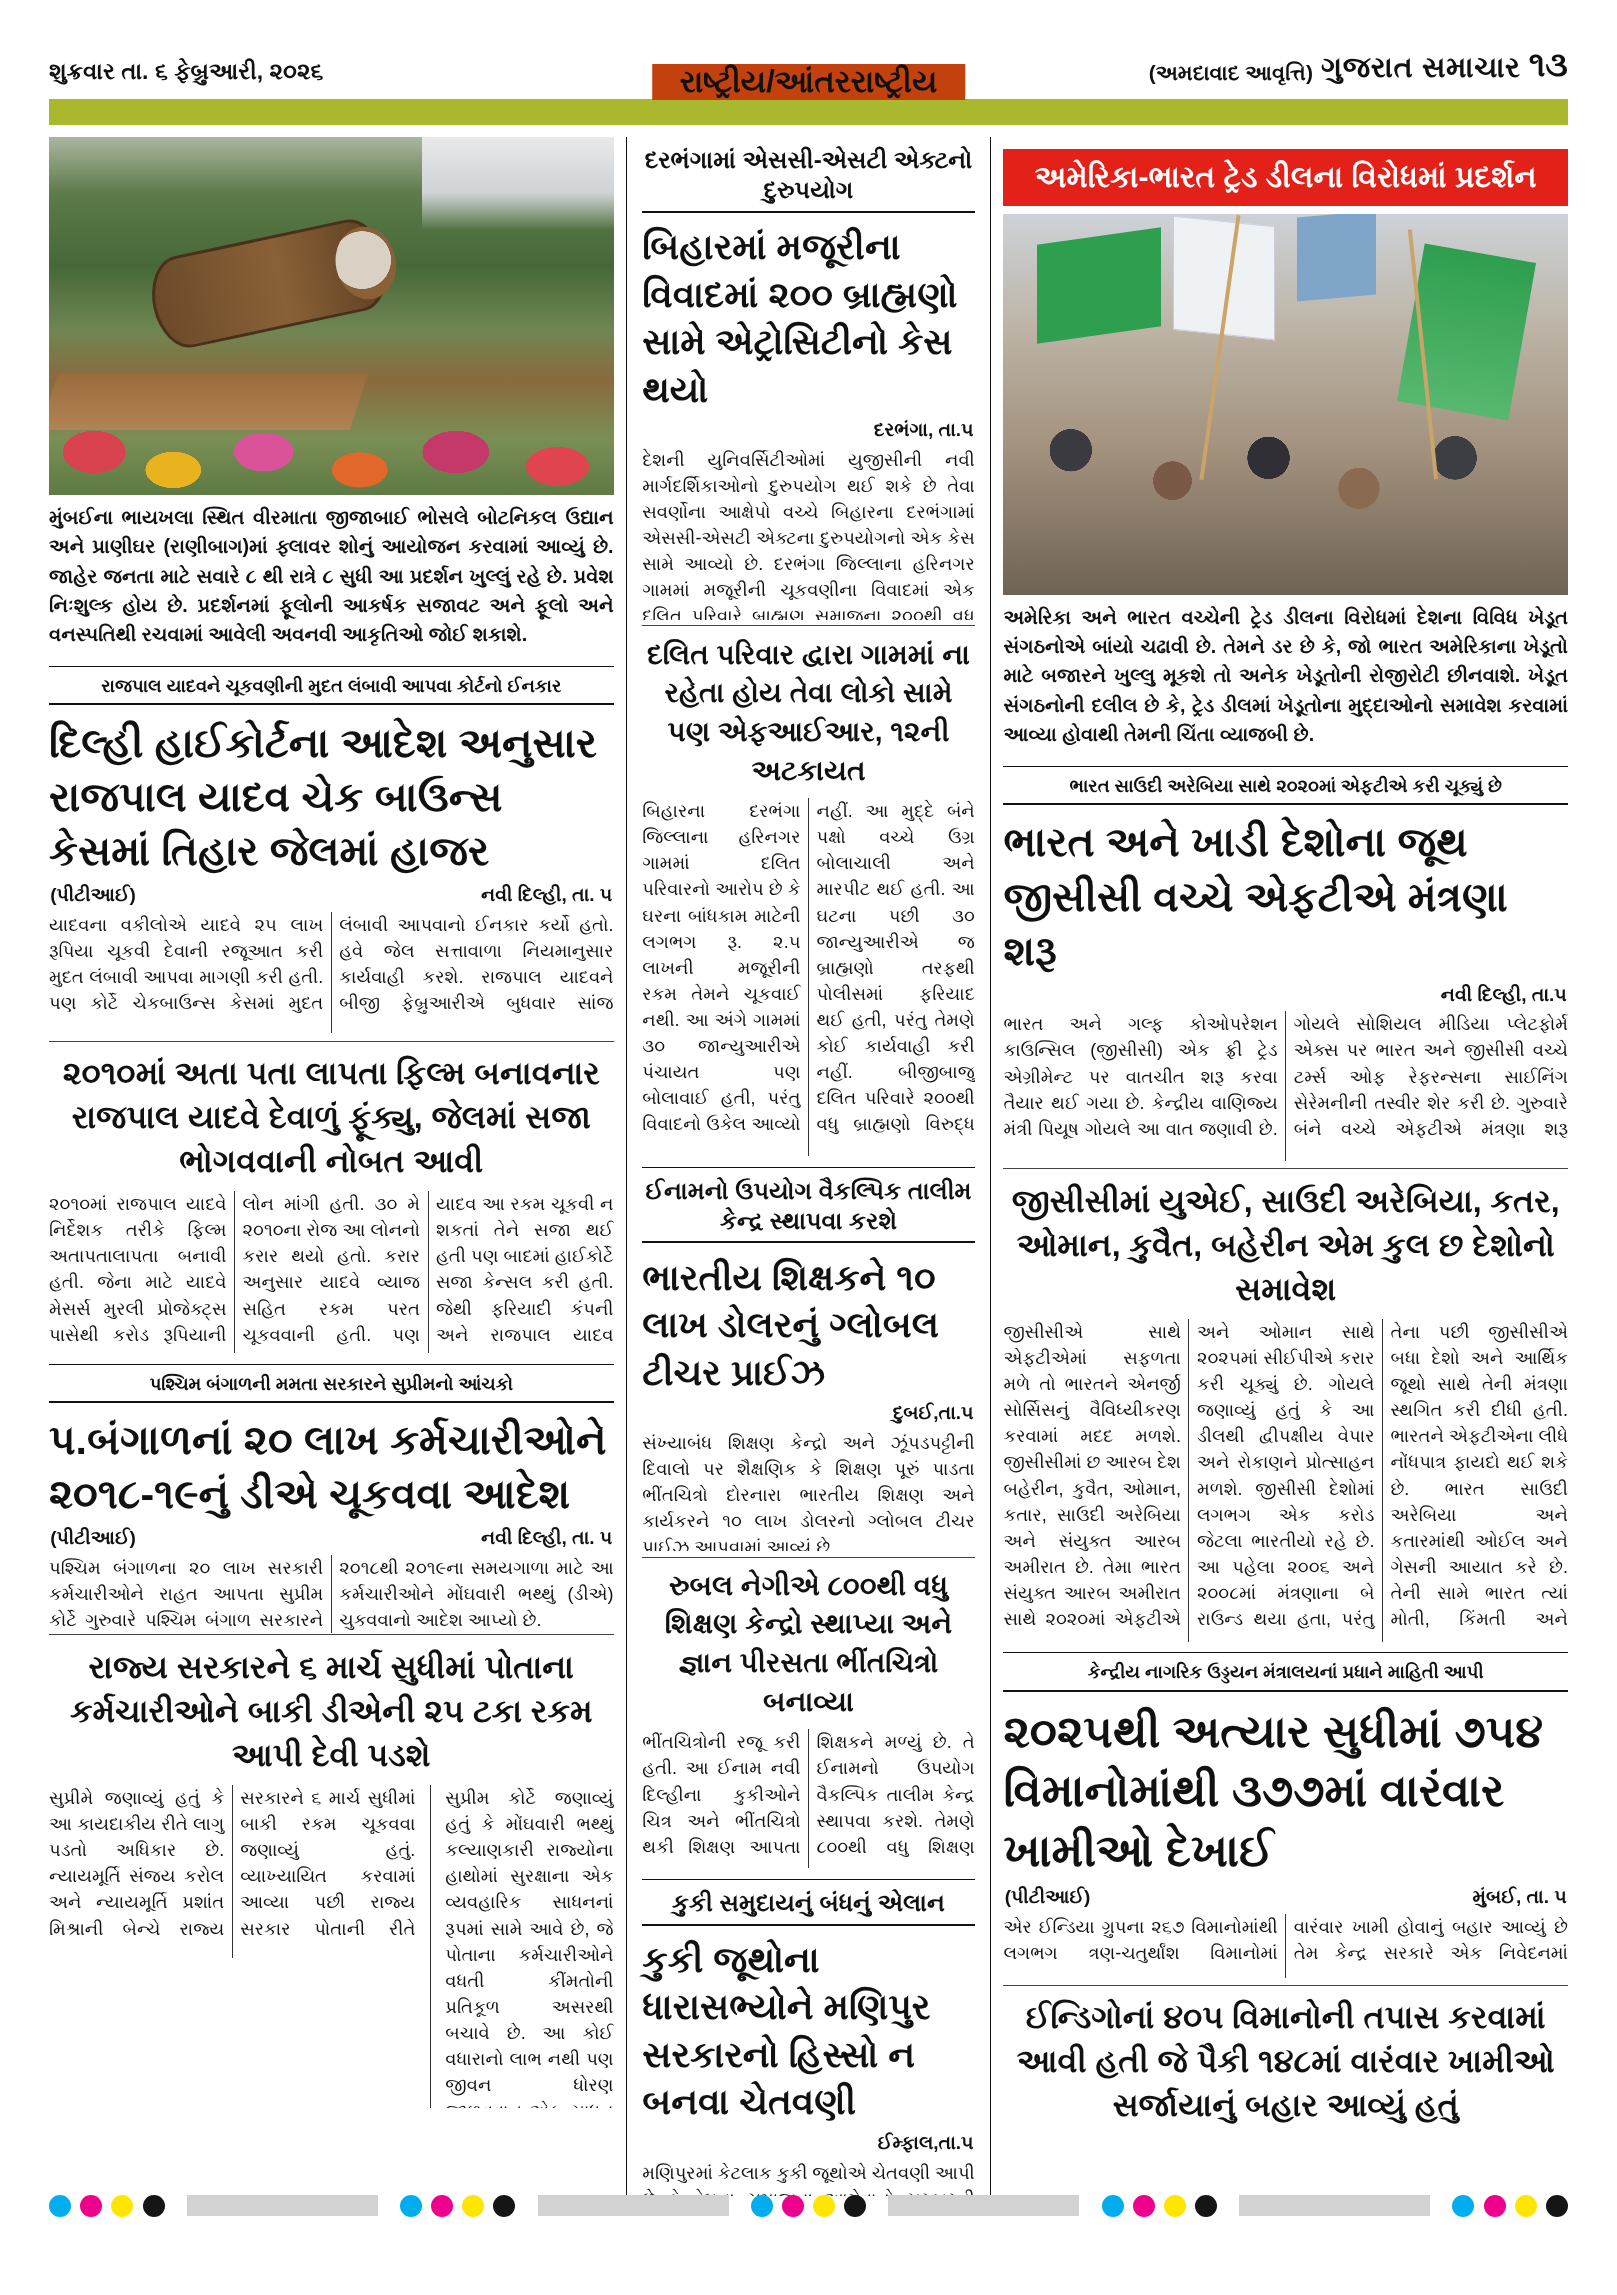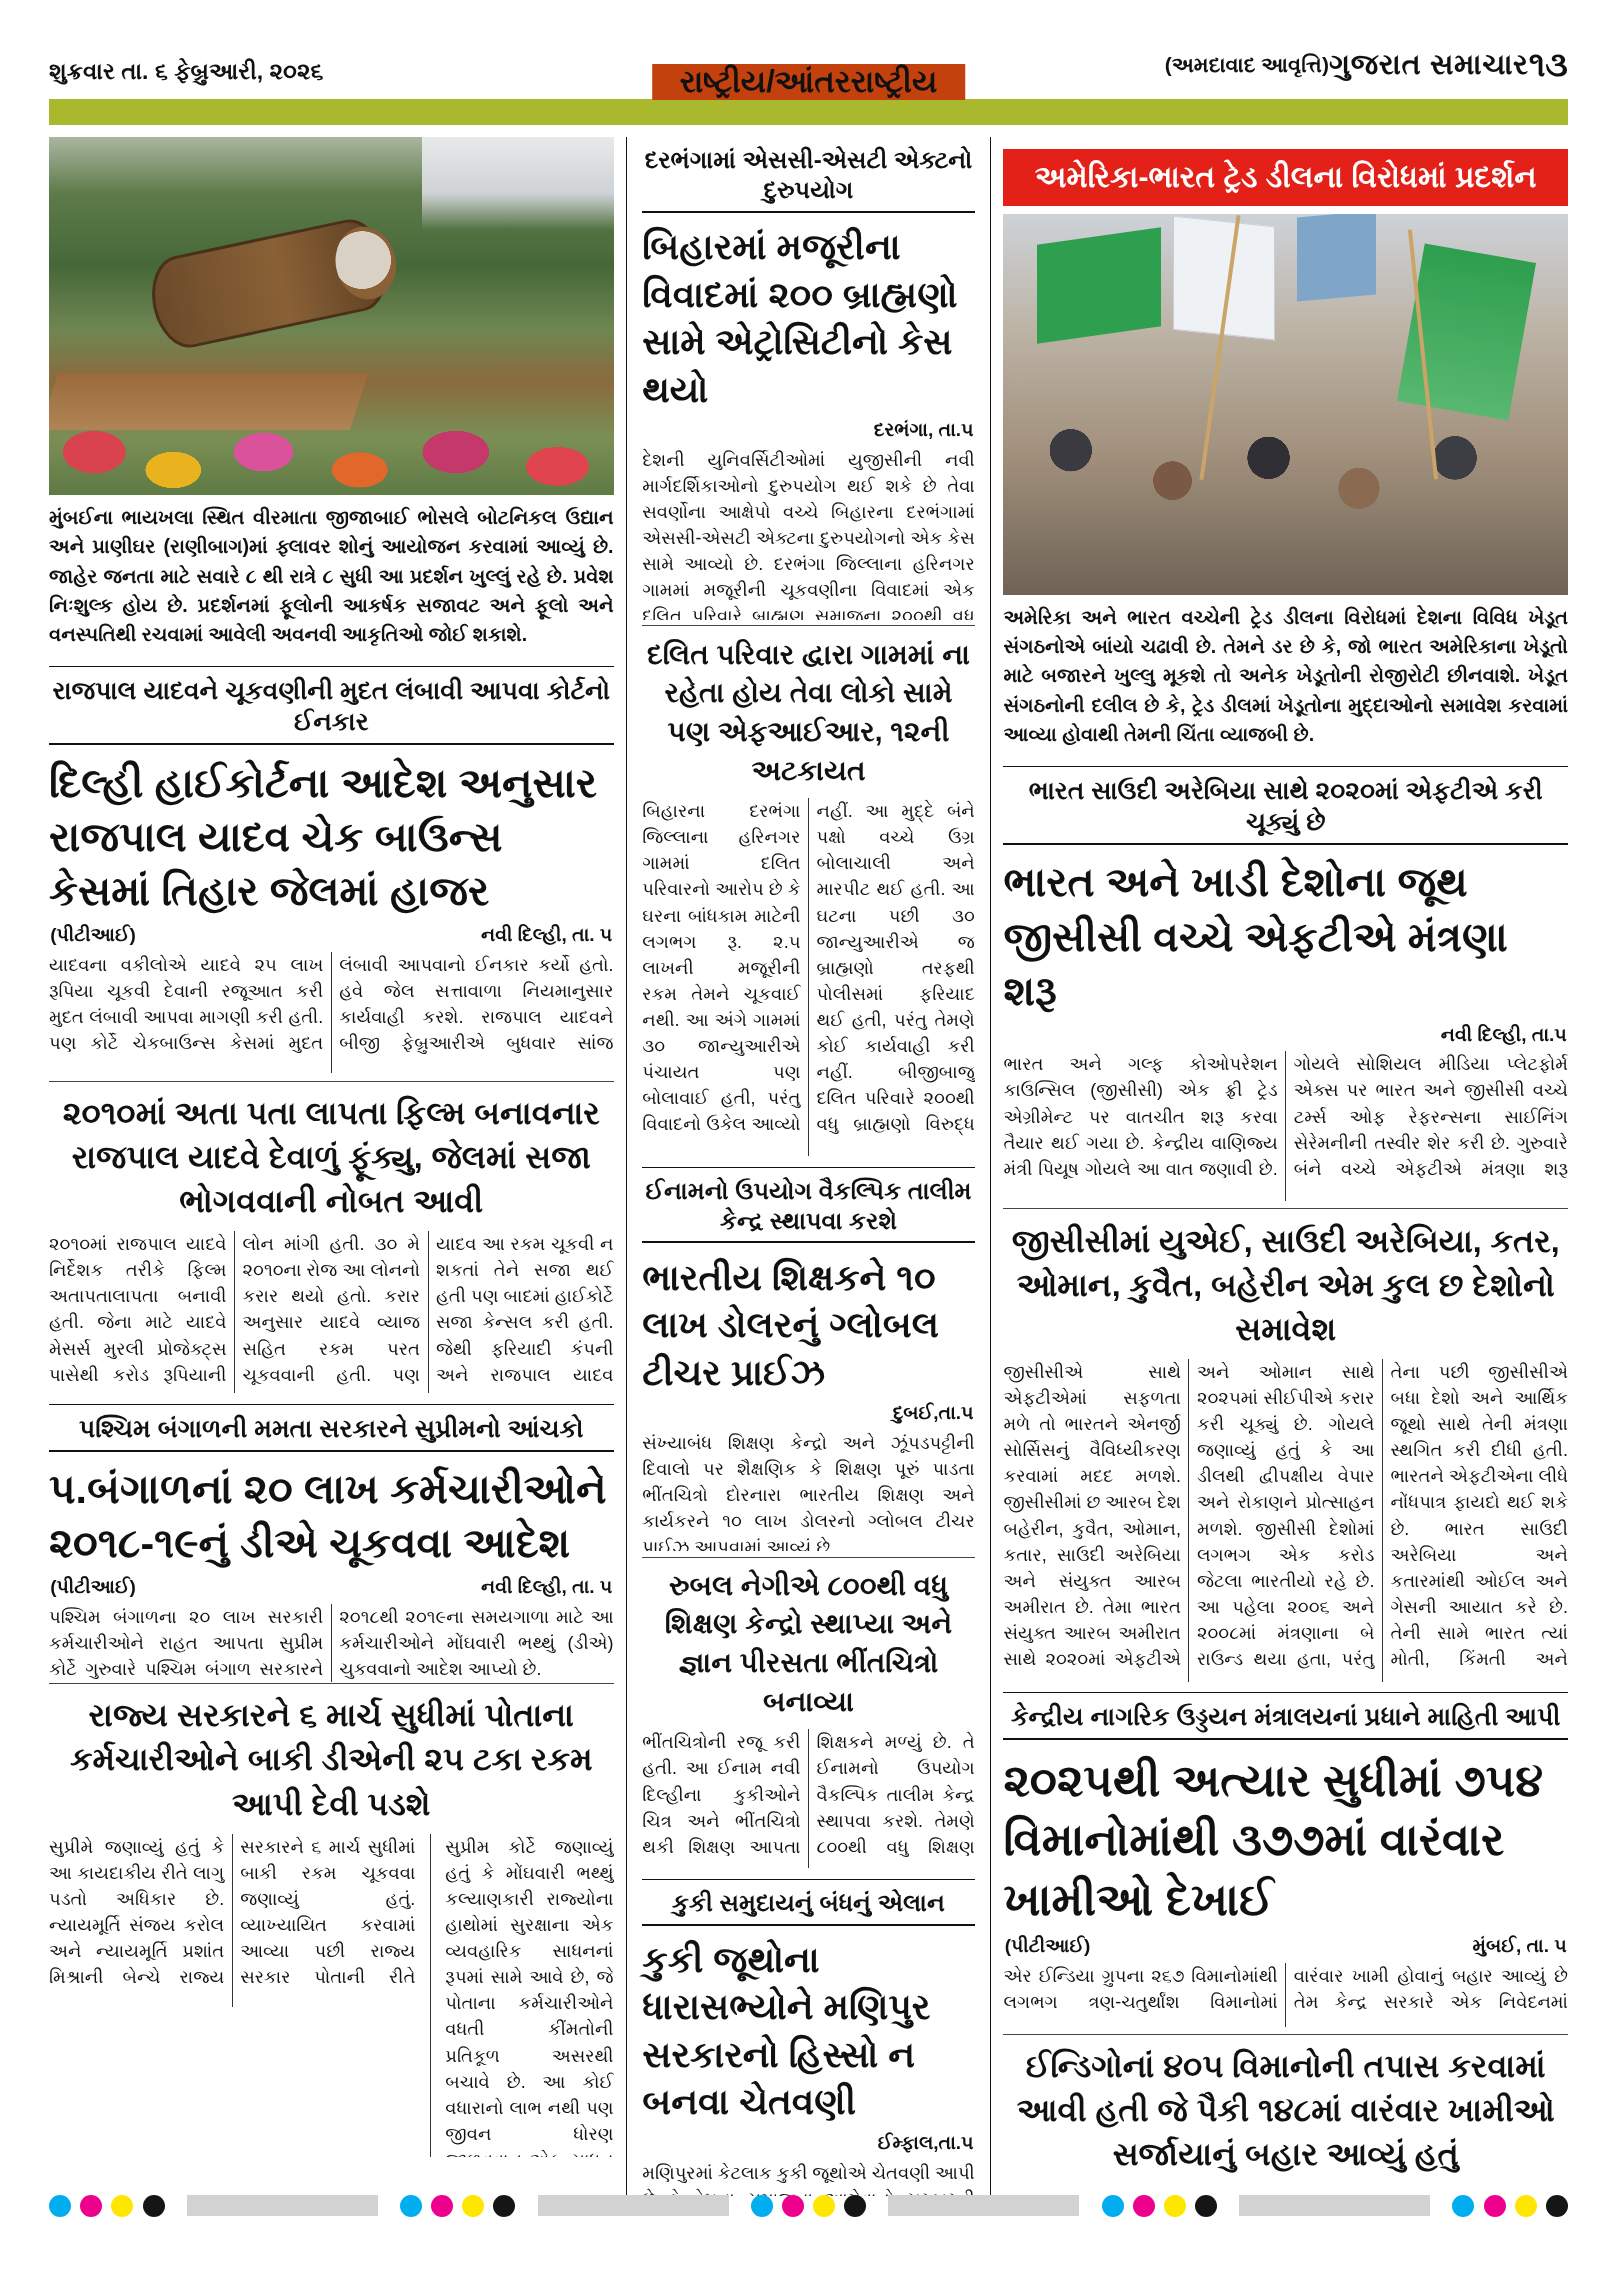--- a/index.html
+++ b/index.html
@@ -11,21 +11,21 @@
     overflow: hidden;
   }
   .page { position: relative; width: 1617px; height: 2295px; padding: 0 49px; }
 
   
   .header-row {
     display: flex; justify-content: space-between; align-items: flex-end;
     padding-top: 25px; height: 85px;
   }
   .header-date { font-size: 23px; font-weight: bold; }
-  .header-right { display: flex; align-items: center; }
+  .header-right { display: flex; align-items: flex-end; gap: 8px; }
   .header-edition { font-size: 21px; font-weight: bold; }
   .header-masthead { font-size: 29px; font-weight: 900; letter-spacing: 0.6px; }
   .header-pageno { font-size: 34px; font-weight: 900; }
 
   .greenbar-wrap { position: relative; height: 38px; margin-top: 5.8px; }
   .greenbar { position: absolute; left: 0; right: 0; top: 8px; height: 26.6px; background: #a9b82c; }
   .section-title {
     position: absolute; left: 50%; transform: translateX(-50%); top: -26.6px;
     background: #c2410c; padding: 0 28px;
     font-size: 31px; font-weight: 900; white-space: nowrap;
@@ -39,21 +39,21 @@
   }
   .col { overflow: hidden; height: 100%; }
   .col-left  { padding-right: 12.7px; }
   .col-mid   { border-left: 1.2px solid #111; border-right: 1.2px solid #111; padding: 0 15px; }
   .col-right { padding-left: 12.7px; }
 
   
   .kicker {
     border-top: 1.2px solid #111; border-bottom: 2.3px solid #111;
     padding: 8px 2.3px 5.8px; margin-top: 10.4px;
-    font-size: 25px; font-weight: 900; text-align: center; line-height: 1.25;
+    font-size: 18px; font-weight: 900; text-align: center; line-height: 1.25;
   }
   .kicker.mid { font-size: 24px; }
   .headline {
     font-weight: 900; text-align: left; line-height: 1.32;
     padding: 10.4px 0 3.5px;
   }
   .h-xl { font-size: 41px; }
   .h-lg { font-size: 45px; }
   .h-md { font-size: 36px; }
   .byline-row {

